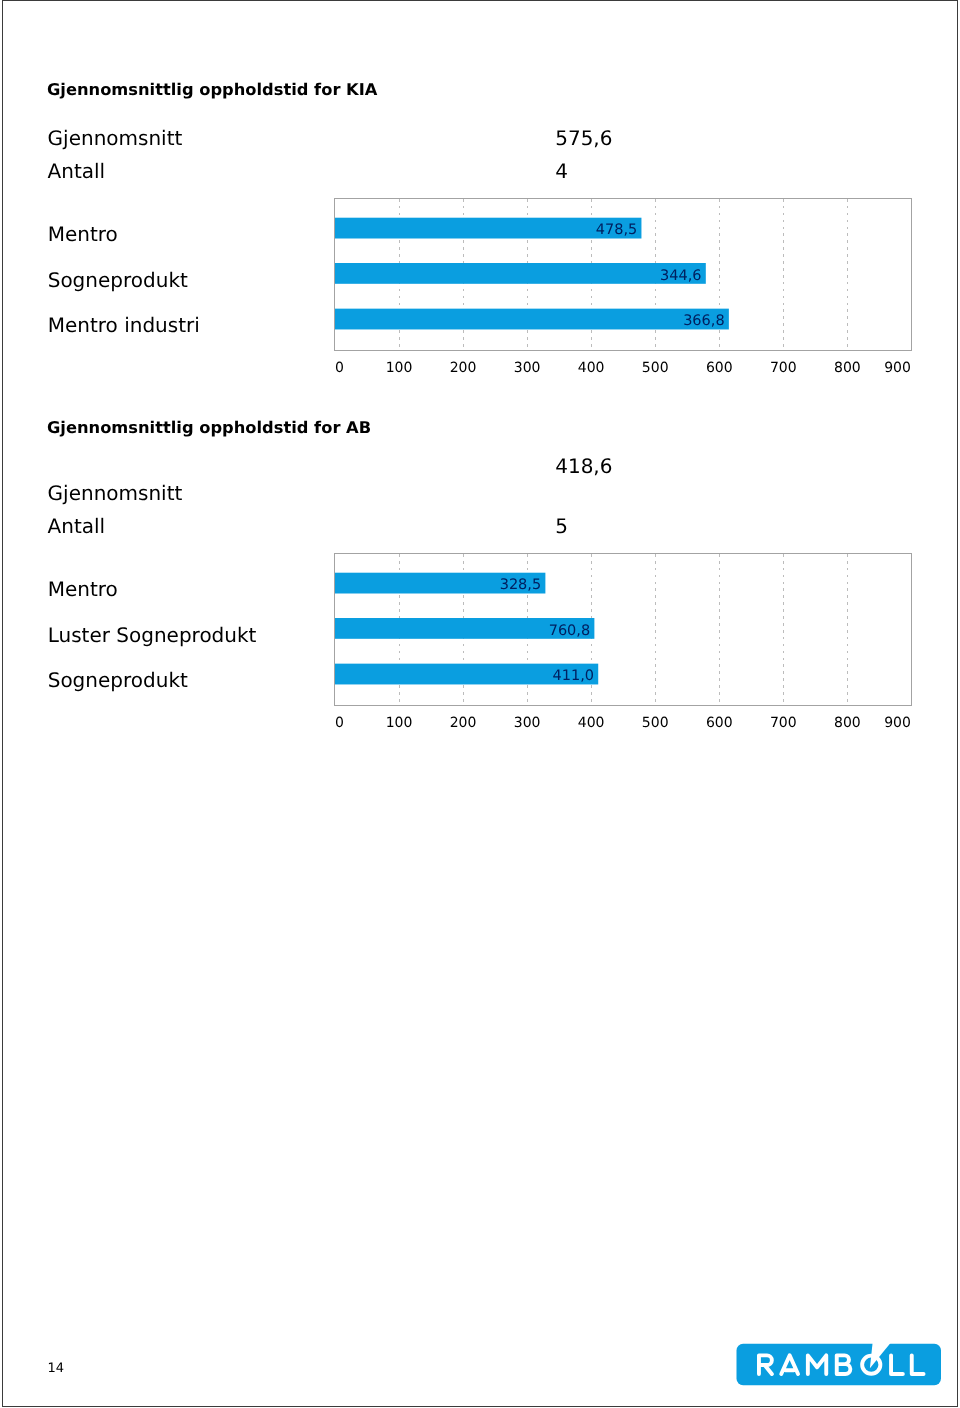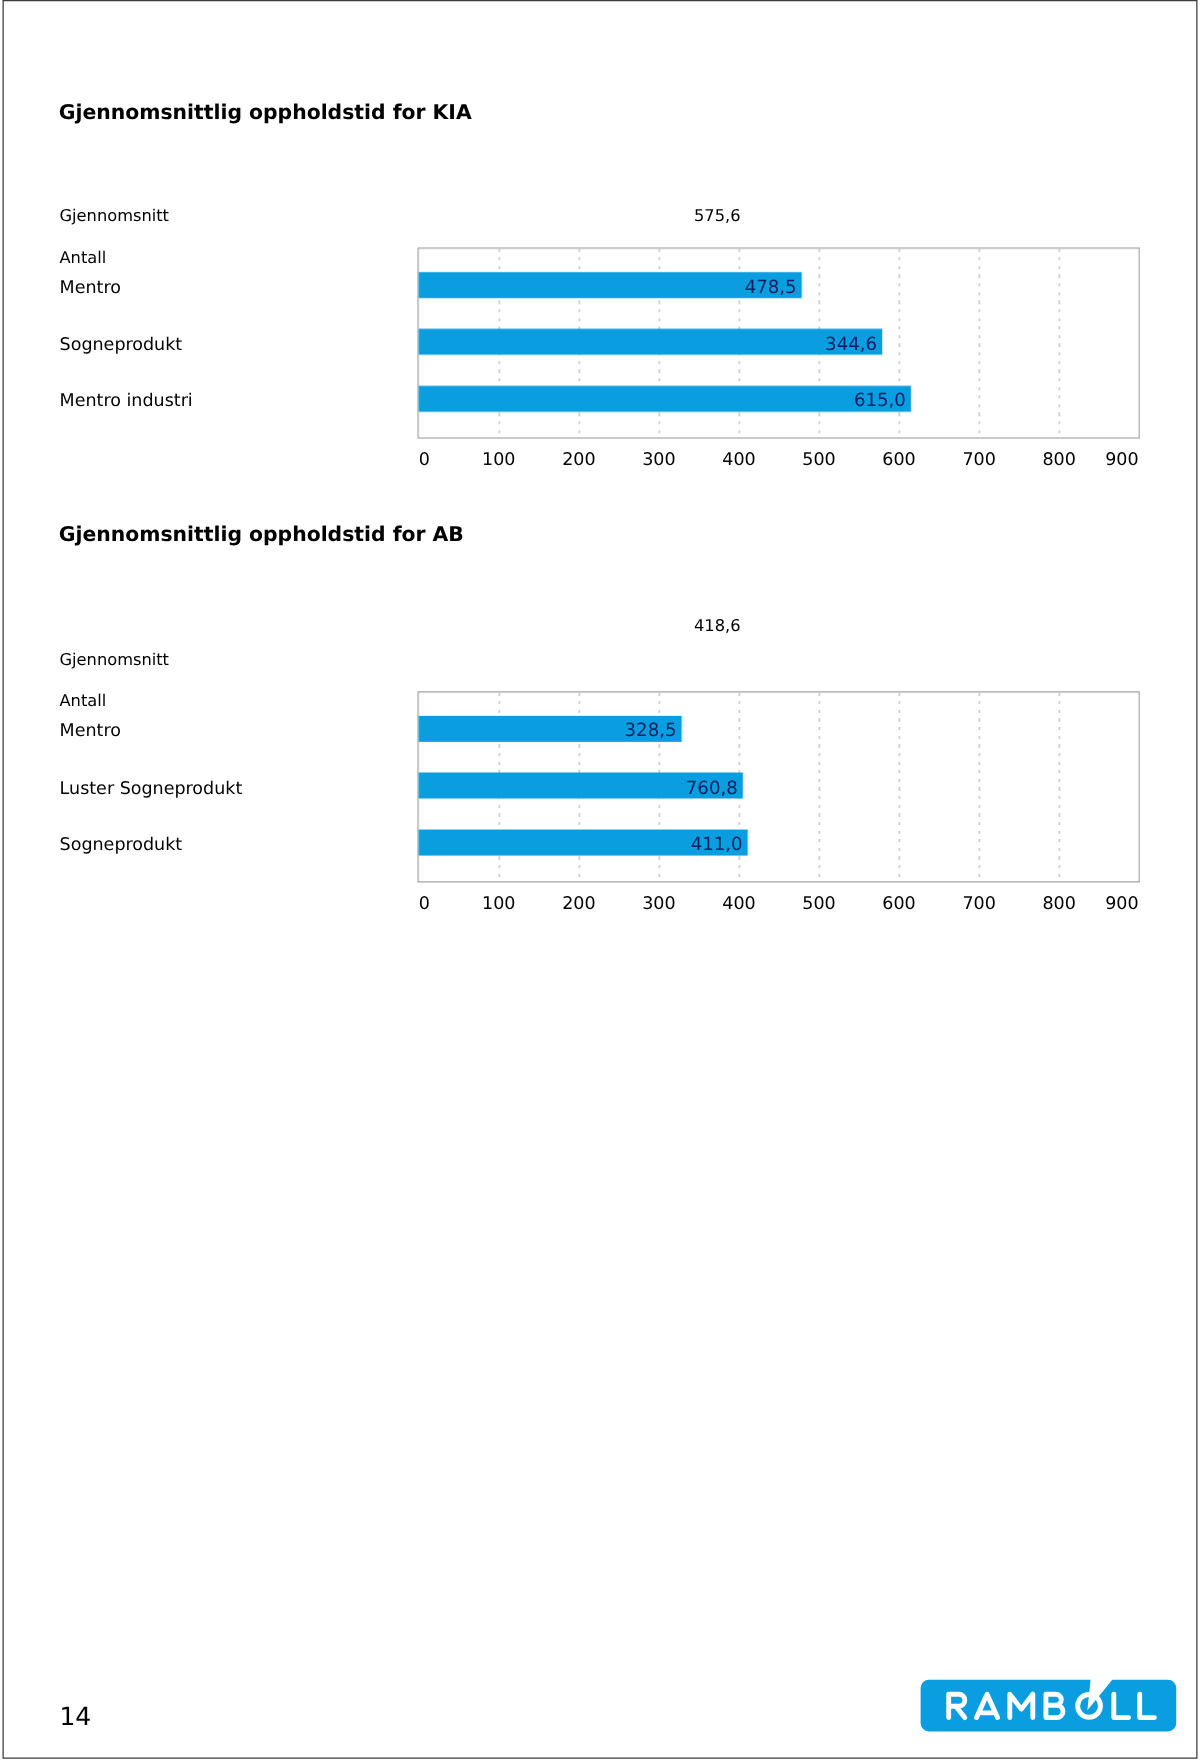--- a/index.html
+++ b/index.html
@@ -5,28 +5,28 @@
 <style>
   html,body{margin:0;padding:0;background:#ffffff;}
   body{width:960px;height:1408px;position:relative;overflow:hidden;
        font-family:"DejaVu Sans", sans-serif;color:#000;
        -webkit-font-smoothing:antialiased;text-rendering:geometricPrecision;
 }
   .page-frame{position:absolute;left:1.8px;top:0.1px;width:955.8px;height:1406.9px;
               border:1.4px solid #3b3b3b;box-sizing:border-box;}
   .chart-title{position:absolute;font-weight:bold;font-size:16.3px;white-space:nowrap;
                line-height:normal;transform:translateZ(0);}
-  .sum-label,.sum-value{position:absolute;font-size:13px;white-space:nowrap;line-height:normal;transform:translateZ(0);margin-top:40px;}
+  .sum-label,.sum-value{position:absolute;font-size:20px;white-space:nowrap;line-height:normal;transform:translateZ(0);}
   .plot{position:absolute;box-sizing:border-box;border:1px solid #a3a3a3;background:#fff;}
   .grid{position:absolute;width:1px;background-image:repeating-linear-gradient(to bottom,#bcbcbc 0px,#bcbcbc 2.6px,rgba(255,255,255,0) 2.6px,rgba(255,255,255,0) 6.9px);}
   .bar-value{position:absolute;font-size:14.5px;color:#002060;white-space:nowrap;
              text-align:right;line-height:normal;transform:translateZ(0);}
-  .cat-label{position:absolute;font-size:14px;white-space:nowrap;line-height:normal;transform:translateZ(0);}
+  .cat-label{position:absolute;font-size:20px;white-space:nowrap;line-height:normal;transform:translateZ(0);}
   .tick{position:absolute;font-size:14px;white-space:nowrap;line-height:normal;transform:translateZ(0);}
-  .page-number{position:absolute;font-size:20px;white-space:nowrap;line-height:normal;transform:translateZ(0);}
+  .page-number{position:absolute;font-size:13px;white-space:nowrap;line-height:normal;transform:translateZ(0);}
   .logo{position:absolute;}
 </style>
 </head>
 <body>
 
 <div class="page-frame"></div>
 
 <div>
   <div class="chart-title" style="left:47px;top:80px;">Gjennomsnittlig oppholdstid for KIA</div>
   <div class="sum-label" style="left:47.6px;top:126.3px;">Gjennomsnitt</div>
@@ -88,21 +88,21 @@
     <div class="bar-value" style="left: 335px; top: 222.3px; width: 302.246px;">478,5</div>
     <div class="cat-label" style="left: 47.7px; top: 222.45px;">Mentro</div>
     <svg width="377" height="27" style="position: absolute; left: 333px; top: 261px;">
       <rect x="2.000" y="2.000" width="370.809" height="20.800" fill="#0a9ee0" shape-rendering="geometricPrecision"></rect>
     </svg>
     <div class="bar-value" style="left: 335px; top: 267.6px; width: 366.609px;">344,6</div>
     <div class="cat-label" style="left: 47.7px; top: 267.75px;">Sogneprodukt</div>
     <svg width="400" height="27" style="position: absolute; left: 333px; top: 306px;">
       <rect x="2.000" y="2.650" width="393.864" height="20.800" fill="#0a9ee0" shape-rendering="geometricPrecision"></rect>
     </svg>
-    <div class="bar-value" style="left: 335px; top: 313.25px; width: 389.664px;">615,0</div>
+    <div class="bar-value" style="left: 335px; top: 313.25px; width: 389.664px;">366,8</div>
     <div class="cat-label" style="left: 47.7px; top: 313.4px;">Mentro industri</div>
     <div class="tick" style="top: 359.5px; left: 335px;">0</div>
     <div class="tick" style="top: 359.5px; left: 399.043px; transform: translate3d(-50%, 0px, 0px);">100</div>
     <div class="tick" style="top: 359.5px; left: 463.086px; transform: translate3d(-50%, 0px, 0px);">200</div>
     <div class="tick" style="top: 359.5px; left: 527.129px; transform: translate3d(-50%, 0px, 0px);">300</div>
     <div class="tick" style="top: 359.5px; left: 591.172px; transform: translate3d(-50%, 0px, 0px);">400</div>
     <div class="tick" style="top: 359.5px; left: 655.215px; transform: translate3d(-50%, 0px, 0px);">500</div>
     <div class="tick" style="top: 359.5px; left: 719.258px; transform: translate3d(-50%, 0px, 0px);">600</div>
     <div class="tick" style="top: 359.5px; left: 783.301px; transform: translate3d(-50%, 0px, 0px);">700</div>
     <div class="tick" style="top: 359.5px; left: 847.344px; transform: translate3d(-50%, 0px, 0px);">800</div>

